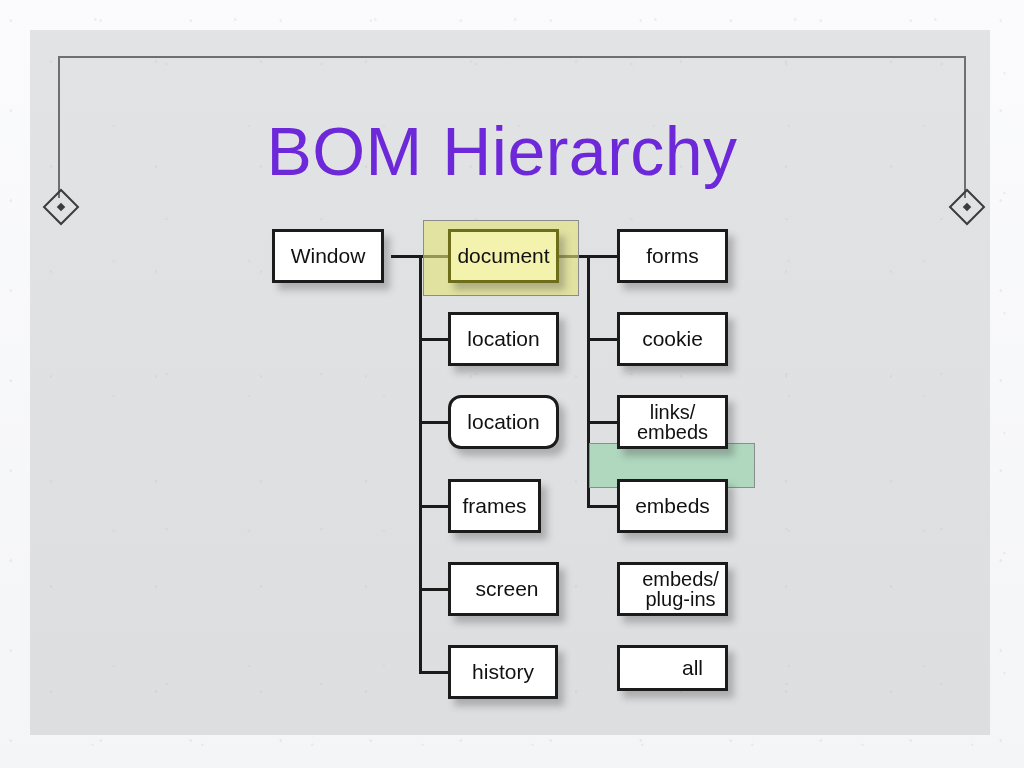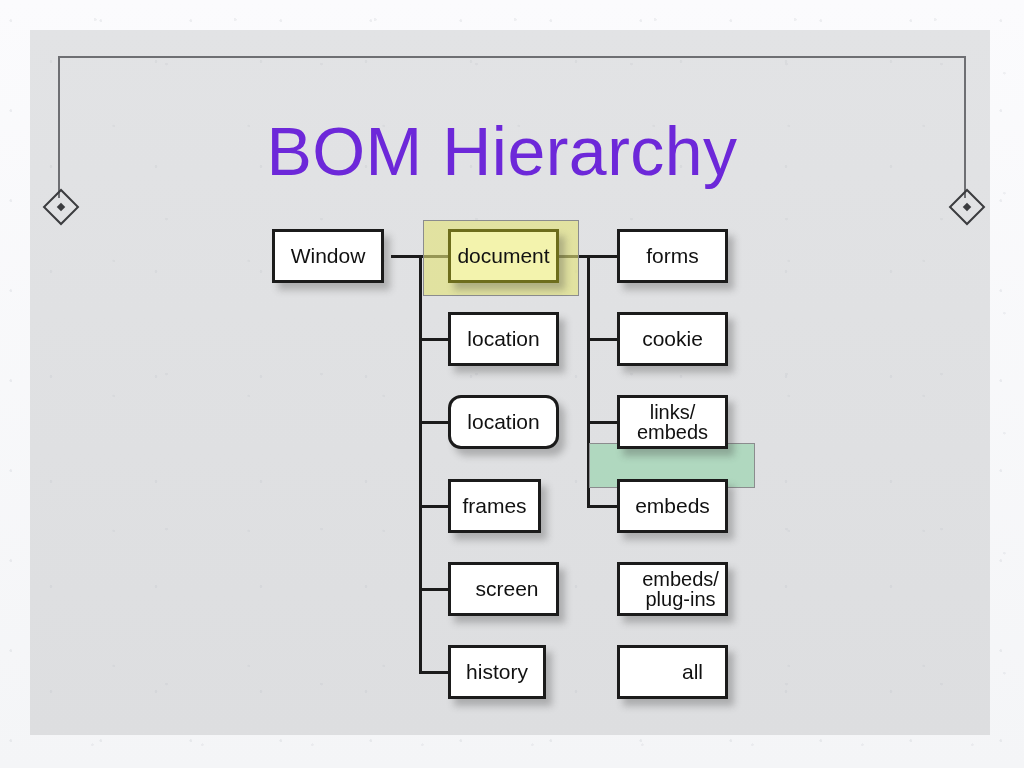--- a/index.html
+++ b/index.html
@@ -180,23 +180,23 @@
       <div class="highlight-overlay" id="highlight-links-images" style="left: 589px; top: 443px; width: 166px; height: 45px;"></div>
     </div>
 
   <div id="node-layer">
       <div class="node" style="left: 272px; top: 229px; width: 112px; height: 54px;"><span>Window</span></div>
       <div class="node highlighted-node" style="left: 448px; top: 229px; width: 111px; height: 54px;"><span>document</span></div>
       <div class="node" style="left: 448px; top: 312px; width: 111px; height: 54px;"><span>location</span></div>
       <div class="node" style="left: 448px; top: 395px; width: 111px; height: 54px; border-radius: 13px;"><span>location</span></div>
       <div class="node" style="left: 448px; top: 479px; width: 93px; height: 54px;"><span>frames</span></div>
       <div class="node" style="left: 448px; top: 562px; width: 111px; height: 54px; padding-left: 7px;"><span>screen</span></div>
-      <div class="node" style="left: 448px; top: 645px; width: 98px; height: 54px;"><span>history</span></div>
+      <div class="node" style="left: 448px; top: 645px; width: 110px; height: 54px;"><span>history</span></div>
       <div class="node" style="left: 617px; top: 229px; width: 111px; height: 54px;"><span>forms</span></div>
       <div class="node" style="left: 617px; top: 312px; width: 111px; height: 54px;"><span>cookie</span></div>
       <div class="node" style="left: 617px; top: 395px; width: 111px; height: 54px;"><span style="font-size: 20px;">links/
 embeds</span></div>
       <div class="node" style="left: 617px; top: 479px; width: 111px; height: 54px;"><span>embeds</span></div>
       <div class="node" style="left: 617px; top: 562px; width: 111px; height: 54px;"><span style="font-size: 20px; margin-left: 16px;">embeds/
 plug-ins</span></div>
-      <div class="node" style="left: 617px; top: 645px; width: 111px; height: 54px; padding-left: 40px;"><span>all</span></div>
+      <div class="node" style="left: 617px; top: 645px; width: 111px; height: 46px; padding-left: 40px;"><span>all</span></div>
     </div>
 </div>
 
 </body></html>

